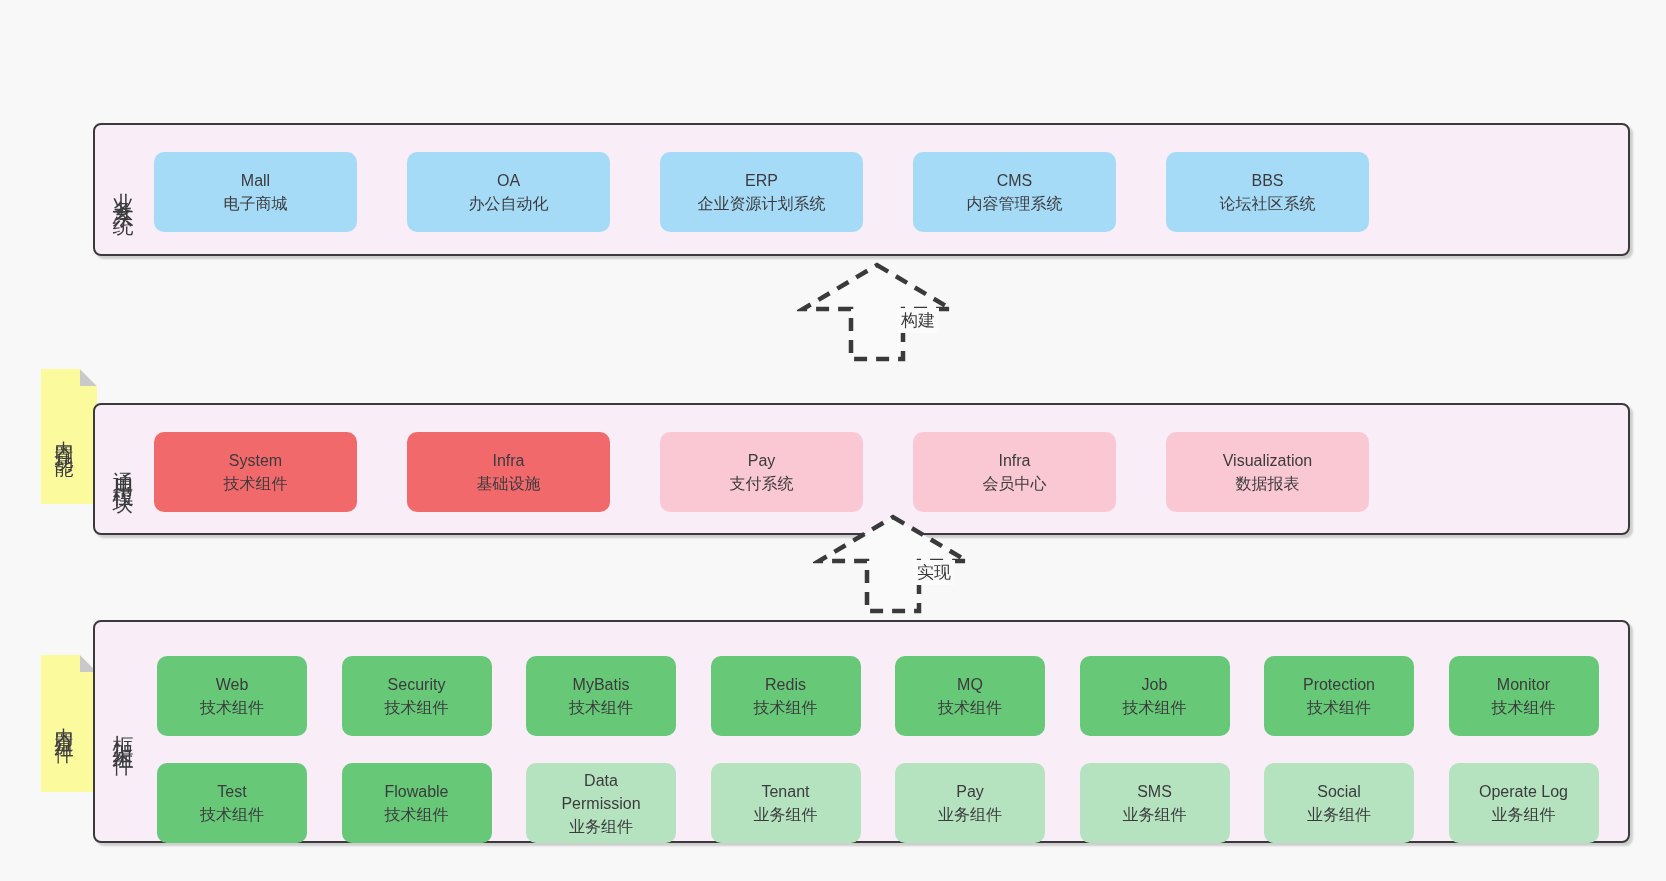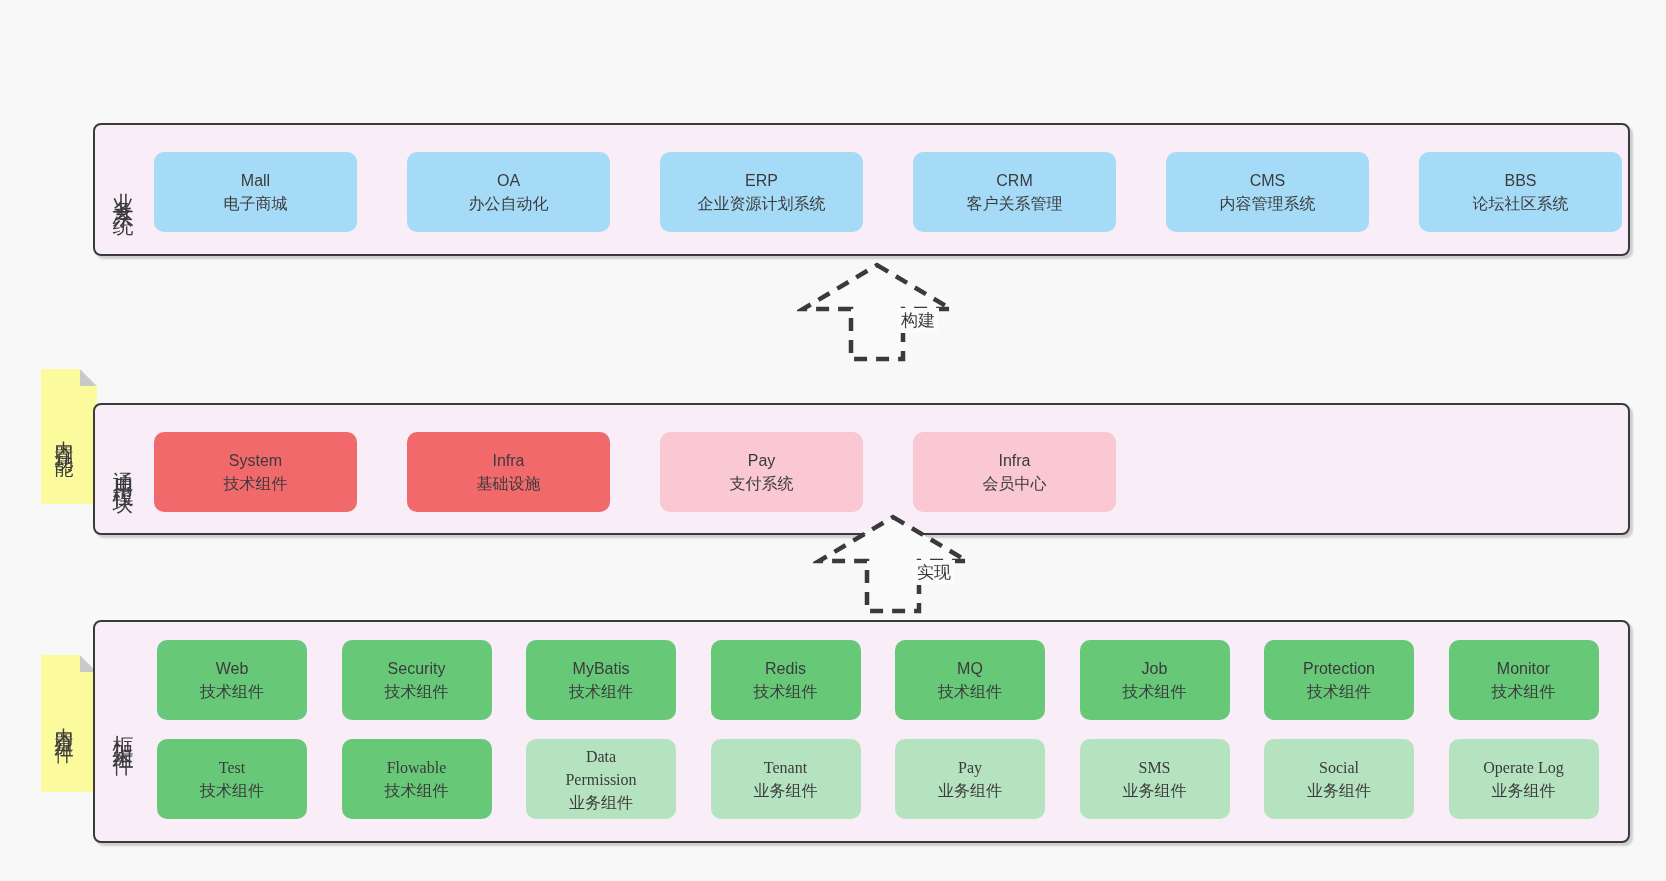--- a/index.html
+++ b/index.html
@@ -27,21 +27,21 @@
   .row{position:absolute;display:flex;}
   .row6{left:59px;gap:50px;}
   .row8{left:62px;gap:34.5px;}
 
   .box{
     height:80px;border-radius:10px;display:flex;flex-direction:column;
     justify-content:center;align-items:center;text-align:center;
     font-size:16px;line-height:23px;color:var(--text);
   }
   .row6 .box{width:203px;padding:0 16px;}
-  .row8 .box{width:150px;padding:12px 24px;}
+  .row8 .box{width:150px;padding:12px 24px;margin-top:16px;}
   .blue{background:var(--blue);}
   .red{background:var(--red);}
   .pink{background:var(--pink);}
   .green{background:var(--green);}
   .green-light{background:var(--green-light);}
 
   
   .note{
     position:absolute;left:41px;width:56px;background:var(--note-yellow);
     clip-path:polygon(0 0,calc(100% - 17px) 0,100% 17px,100% 100%,0 100%);
@@ -89,24 +89,20 @@
       </div>
       <div class="box blue">
         <span>OA</span>
         <span>办公自动化</span>
       </div>
       <div class="box blue">
         <span>ERP</span>
         <span>企业资源计划系统</span>
       </div>
       <div class="box blue">
-        <span>CRM</span>
-        <span>客户关系管理</span>
-      </div>
-      <div class="box blue">
         <span>CMS</span>
         <span>内容管理系统</span>
       </div>
       <div class="box blue">
         <span>BBS</span>
         <span>论坛社区系统</span>
       </div>
     </div>
   </section>
 
@@ -129,20 +125,24 @@
         <span>基础设施</span>
       </div>
       <div class="box pink">
         <span>Pay</span>
         <span>支付系统</span>
       </div>
       <div class="box pink">
         <span>Infra</span>
         <span>会员中心</span>
       </div>
+      <div class="box pink">
+        <span>Visualization</span>
+        <span>数据报表</span>
+      </div>
     </div>
   </section>
 
   <div class="arrow" style="left:813px;top:514px;">
     <svg viewBox="0 0 160 100" width="160" height="100">
       <path d="M80 3 L154 47 L106 47 L106 97 L54 97 L54 47 L6 47 Z" fill="#fafafa" stroke="#3a3a3c" stroke-width="4.5" stroke-dasharray="13 9"></path>
     </svg>
     <span class="arrow-label">实现</span>
   </div>
 
@@ -175,21 +175,21 @@
       </div>
       <div class="box green">
         <span>Protection</span>
         <span>技术组件</span>
       </div>
       <div class="box green">
         <span>Monitor</span>
         <span>技术组件</span>
       </div>
     </div>
-    <div class="row row8" style="top:117px;font-family:Liberation Serif, serif;">
+    <div class="row row8" style="top:125px;">
       <div class="box green">
         <span>Test</span>
         <span>技术组件</span>
       </div>
       <div class="box green">
         <span>Flowable</span>
         <span>技术组件</span>
       </div>
       <div class="box green-light">
         <span>Data Permission</span>

